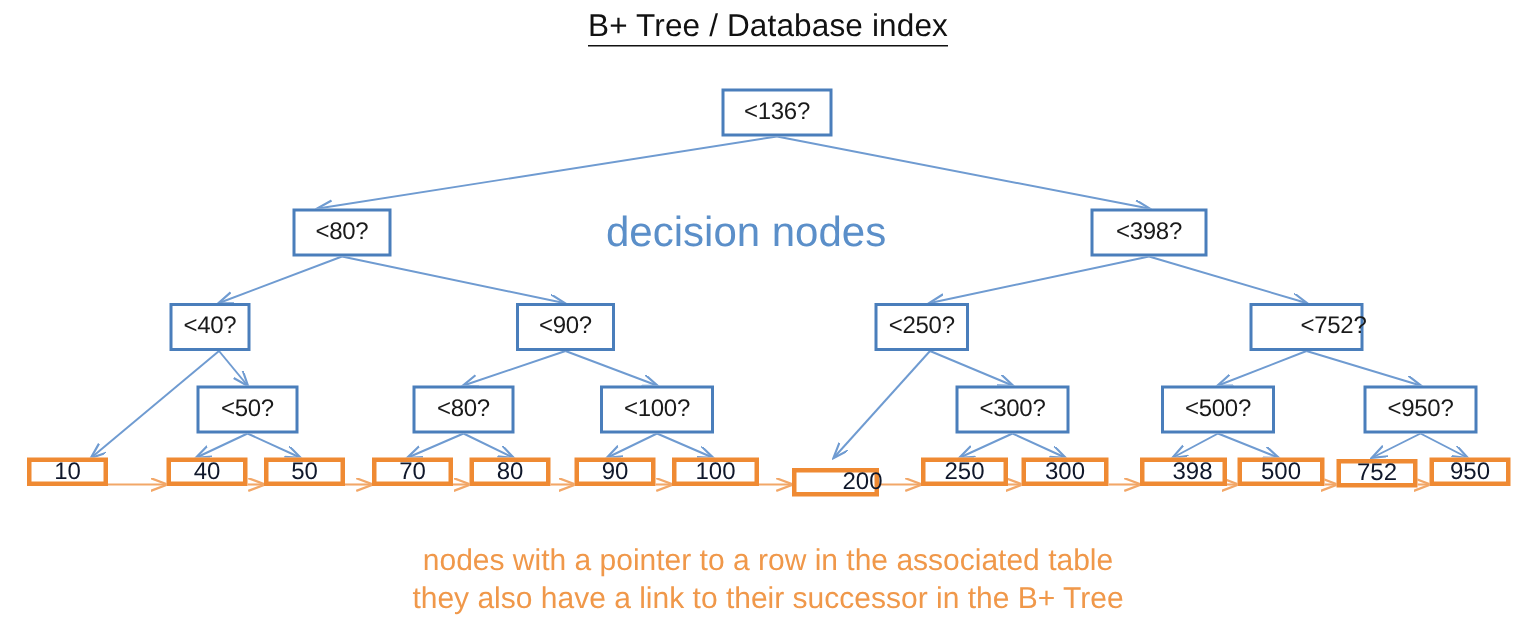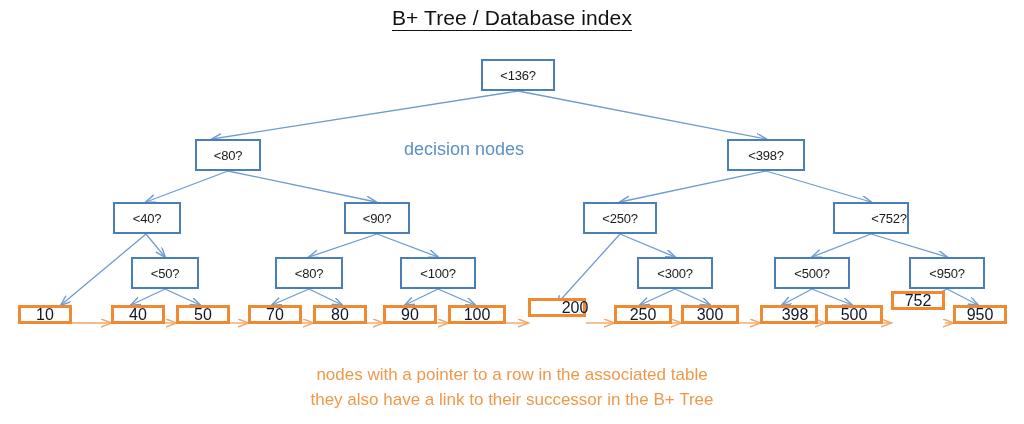--- a/index.html
+++ b/index.html
@@ -28,21 +28,21 @@
   
   #edges{position:absolute;left:0;top:0;width:1024px;height:424px;}
 
   
   .dnode{
     position:absolute;
     box-sizing:border-box;
     border:2.4px solid #4a7ebb;
     background:#ffffff;
     color:#1a1a1a;
-    font-size:13px;
+    font-size:16px;
     display:flex;align-items:center;justify-content:center;
     height:32px;
     z-index:3;
     letter-spacing:-.2px;
   }
 
   
   .leaf{
     position:absolute;
     box-sizing:border-box;
@@ -52,31 +52,31 @@
     font-size:16px;
     display:flex;align-items:center;justify-content:center;
     height:19px;
     z-index:3;
   }
 
   
   #decision-label{
     position:absolute;
     left:404px;top:139px;
-    font-size:18px;
+    font-size:28px;
     color:#5b8fc9;
     z-index:2;
     white-space:nowrap;
   }
   #caption{
     position:absolute;
     left:0;top:362px;width:1024px;
     text-align:center;
     color:#f0984a;
-    font-size:17px;
+    font-size:20px;
     line-height:25px;
     z-index:2;
   }
   #caption div{white-space:nowrap;}
 </style>
 </head>
 <body>
 
 <div id="stage">
 
@@ -135,43 +135,43 @@
         <line x1="818" y1="323" x2="825" y2="323" stroke="#f2a768" stroke-width="1.4" marker-end="url(#arrO)"></line>
         <line x1="883" y1="323" x2="891" y2="323" stroke="#f2a768" stroke-width="1.4" marker-end="url(#arrO)"></line>
         <line x1="945" y1="323" x2="953" y2="323" stroke="#f2a768" stroke-width="1.4" marker-end="url(#arrO)"></line>
       </g>
   </svg>
 
   <div id="nodes-layer">
       <div class="dnode" style="left: 481px; top: 59px; width: 74px;">&lt;136?</div>
       <div class="dnode" style="left: 195px; top: 139px; width: 66px;">&lt;80?</div>
       <div class="dnode" style="left: 727px; top: 139px; width: 78px; text-align: center;">&lt;398?</div>
-      <div class="dnode" style="left: 113px; top: 202px; width: 68px;">&lt;40?</div>
+      <div class="dnode" style="left: 113px; top: 202px; width: 54px;">&lt;40?</div>
       <div class="dnode" style="left: 344px; top: 202px; width: 66px;">&lt;90?</div>
-      <div class="dnode" style="left: 583px; top: 202px; width: 74px;">&lt;250?</div>
+      <div class="dnode" style="left: 583px; top: 202px; width: 63px;">&lt;250?</div>
       <div class="dnode" style="left: 833px; top: 202px; width: 76px; padding-left: 36px;">&lt;752?</div>
       <div class="dnode" style="left: 131px; top: 257px; width: 68px;">&lt;50?</div>
       <div class="dnode" style="left: 275px; top: 257px; width: 68px;">&lt;80?</div>
       <div class="dnode" style="left: 400px; top: 257px; width: 76px;">&lt;100?</div>
       <div class="dnode" style="left: 637px; top: 257px; width: 76px;">&lt;300?</div>
       <div class="dnode" style="left: 774px; top: 257px; width: 76px; text-align: center;">&lt;500?</div>
       <div class="dnode" style="left: 909px; top: 257px; width: 76px;">&lt;950?</div>
       <div class="leaf" style="left: 18px; top: 305px; width: 54px;">10</div>
       <div class="leaf" style="left: 111px; top: 305px; width: 54px;">40</div>
       <div class="leaf" style="left: 176px; top: 305px; width: 54px;">50</div>
       <div class="leaf" style="left: 248px; top: 305px; width: 54px;">70</div>
       <div class="leaf" style="left: 313px; top: 305px; width: 54px;">80</div>
       <div class="leaf" style="left: 383px; top: 305px; width: 54px;">90</div>
       <div class="leaf" style="left: 448px; top: 305px; width: 58px;">100</div>
-      <div class="leaf" style="left: 528px; top: 298px; width: 58px; padding-left: 36px;">200</div>
+      <div class="leaf" style="left: 528px; top: 312px; width: 58px; padding-left: 36px;">200</div>
       <div class="leaf" style="left: 614px; top: 305px; width: 58px;">250</div>
       <div class="leaf" style="left: 681px; top: 305px; width: 58px;">300</div>
       <div class="leaf" style="left: 760px; top: 305px; width: 58px; padding-left: 12px;">398</div>
       <div class="leaf" style="left: 825px; top: 305px; width: 58px;">500</div>
-      <div class="leaf" style="left: 891px; top: 291px; width: 54px;">752</div>
+      <div class="leaf" style="left: 891px; top: 306px; width: 54px;">752</div>
       <div class="leaf" style="left: 953px; top: 305px; width: 54px;">950</div>
     </div>
 
   <div id="decision-label">decision nodes</div>
 
   <div id="caption">
     <div>nodes with a pointer to a row in the associated table</div>
     <div>they also have a link to their successor in the B+ Tree</div>
   </div>
 

